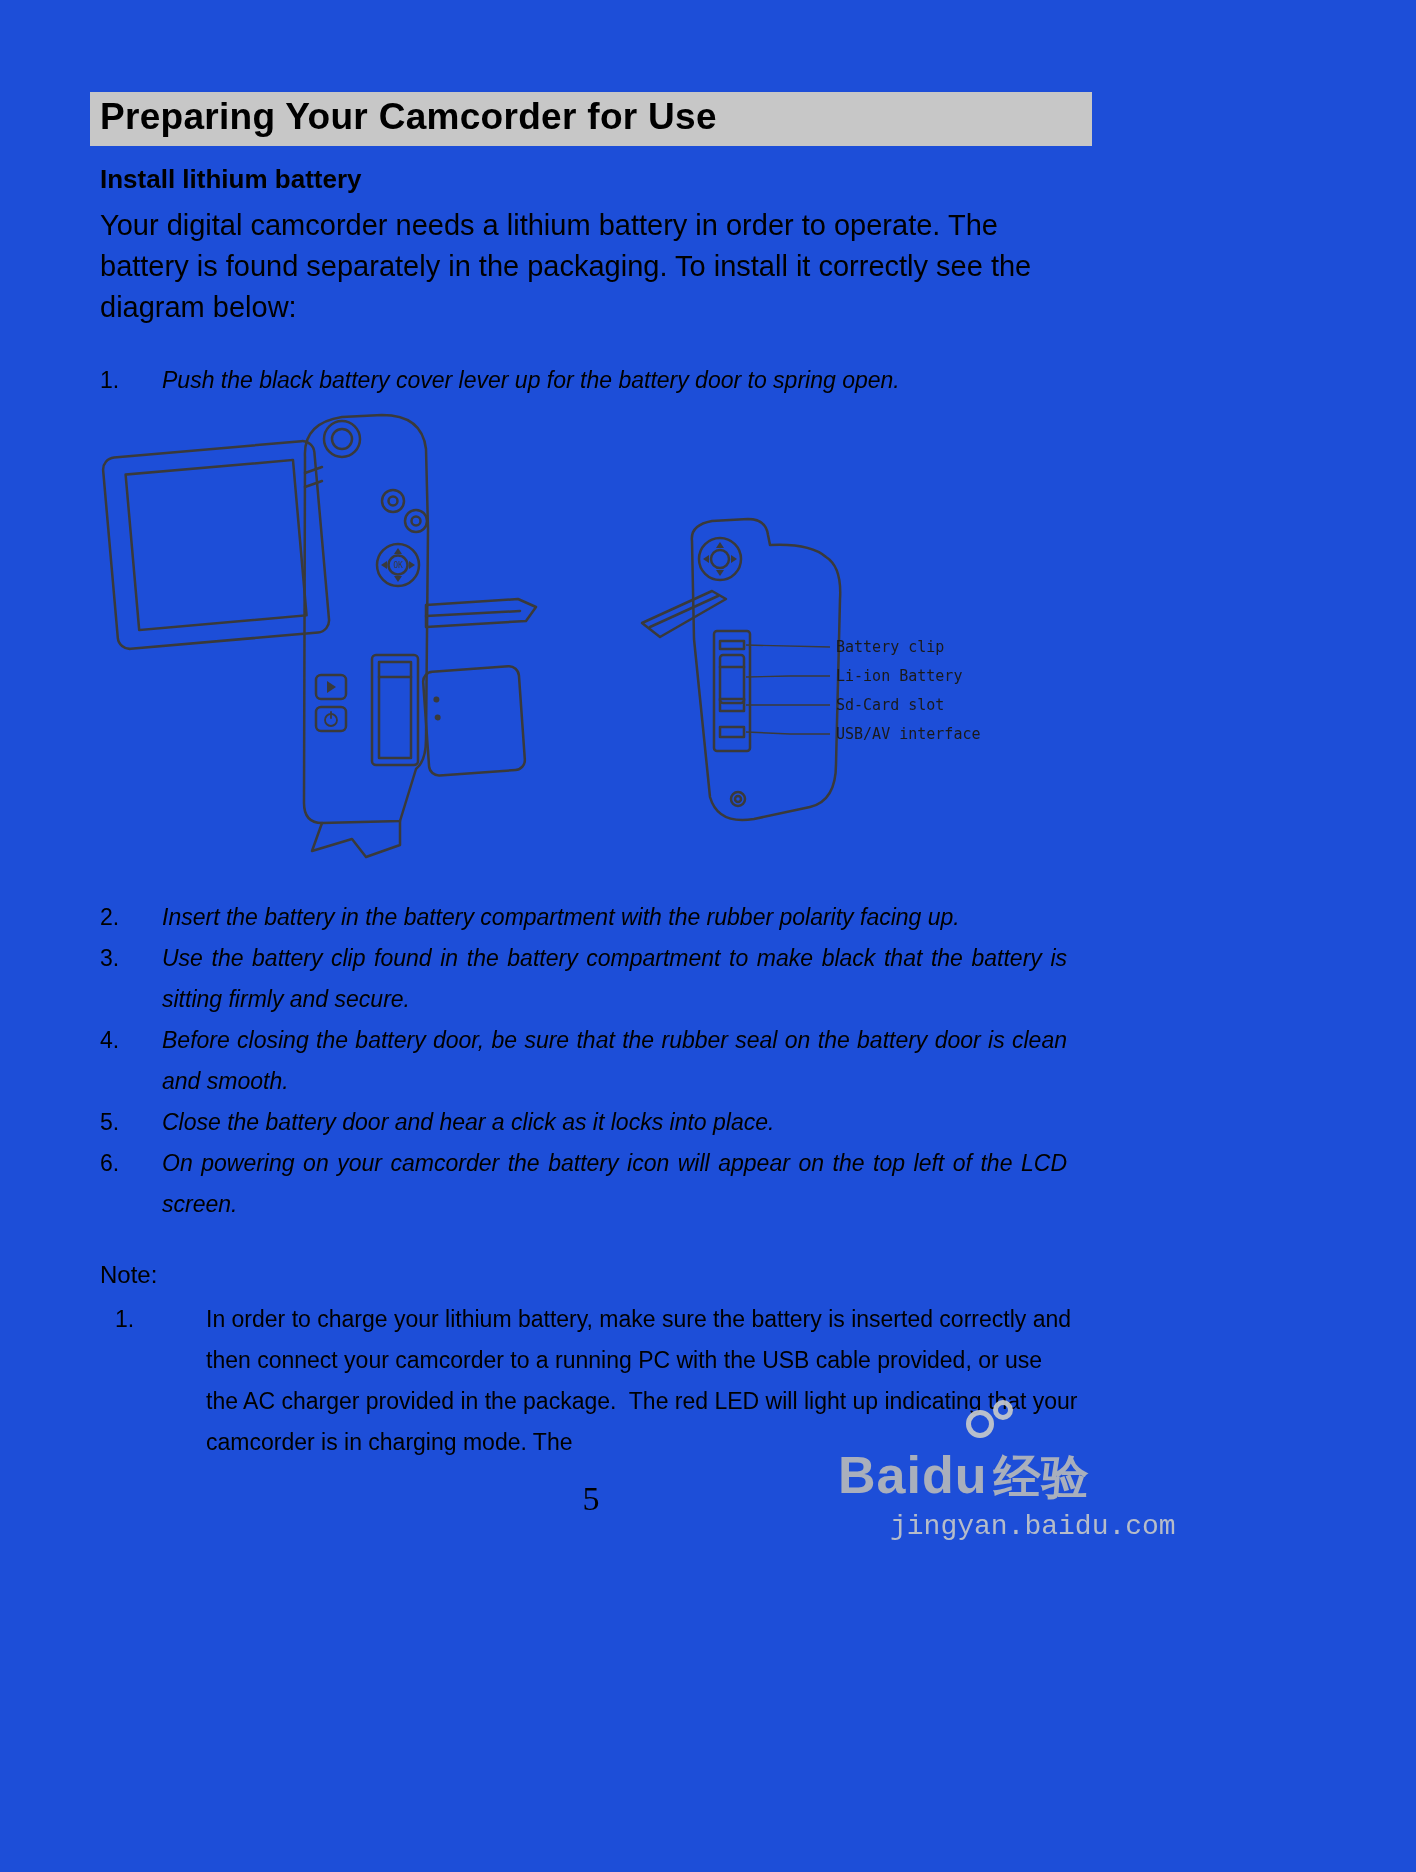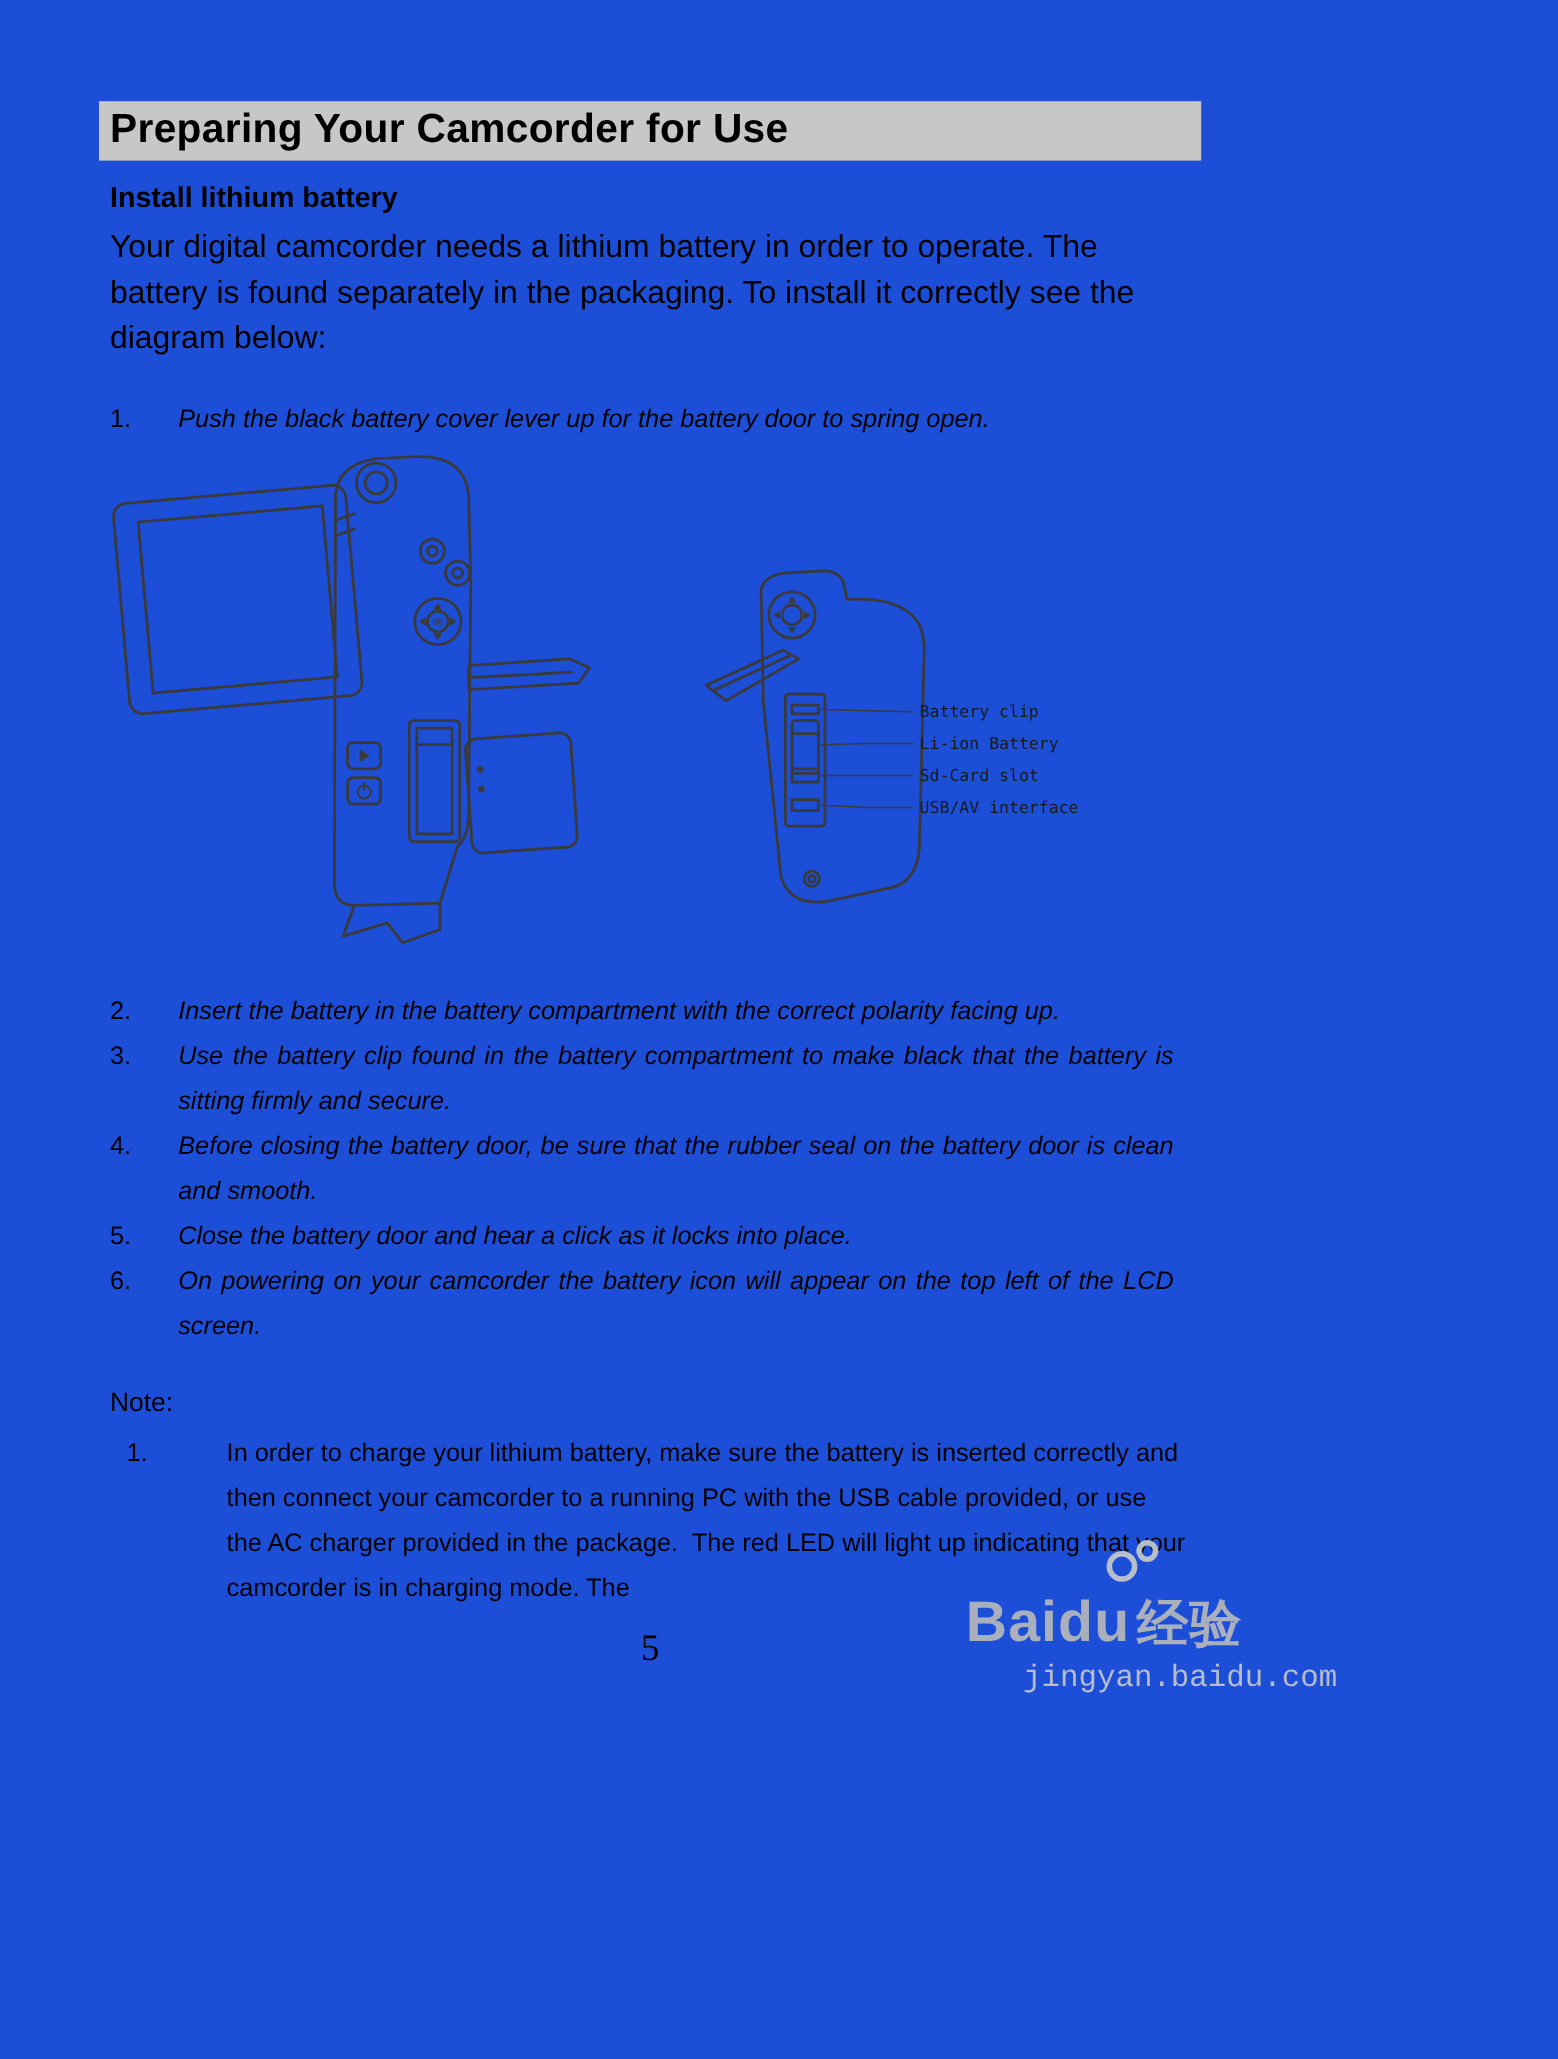--- a/index.html
+++ b/index.html
@@ -66,21 +66,21 @@
     left: 90px;
     top: 1480px;
     width: 1002px;
     text-align: center;
     font-family: "Liberation Serif", serif;
     font-size: 34px;
   }
 
   .watermark {
     position: absolute;
-    left: 878px;
+    left: 838px;
     top: 1398px;
     width: 320px;
     color: #b7babc;
     opacity: 0.92;
   }
   .wm-logo { position: relative; height: 50px; margin-left: 128px; }
   .wm-c1, .wm-c2 {
     position: absolute;
     border: 5px solid #c6c9cb;
     border-radius: 50%;
@@ -220,21 +220,21 @@
           <text x="746" y="272">Li-ion Battery</text>
           <text x="746" y="301">Sd-Card slot</text>
           <text x="746" y="330">USB/AV interface</text>
         </g>
       </svg>
     </div>
 
     <div class="step-list" style="margin-top:14px;">
       <div class="step-row">
         <span class="num">2.</span>
-        <span class="txt">Insert the battery in the battery compartment with the correct polarity facing up.</span>
+        <span class="txt">Insert the battery in the battery compartment with the rubber polarity facing up.</span>
       </div>
       <div class="step-row">
         <span class="num">3.</span>
         <span class="txt">Use the battery clip found in the battery compartment to make black that the battery is sitting firmly and secure.</span>
       </div>
       <div class="step-row">
         <span class="num">4.</span>
         <span class="txt">Before closing the battery door, be sure that the rubber seal on the battery door is clean and smooth.</span>
       </div>
       <div class="step-row">

